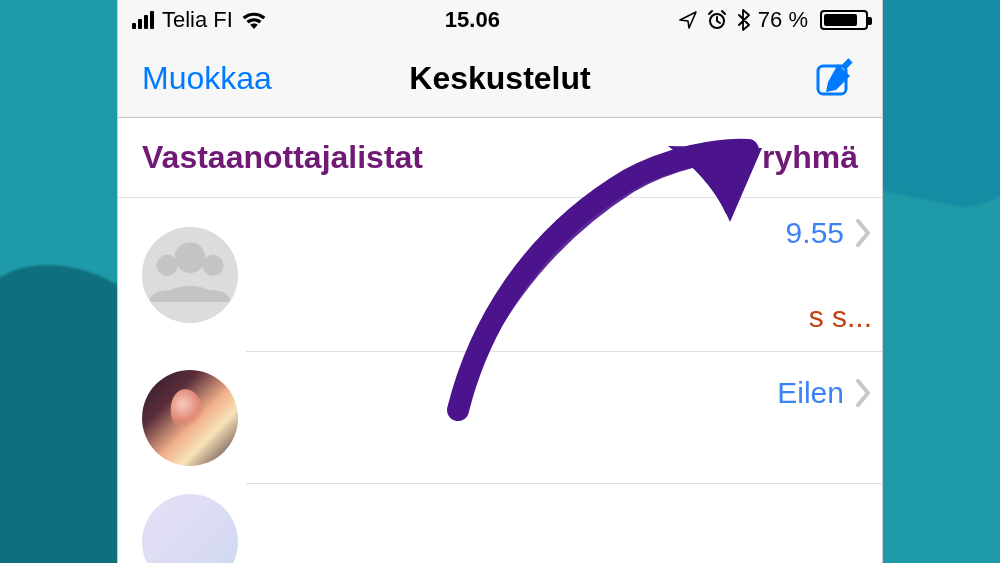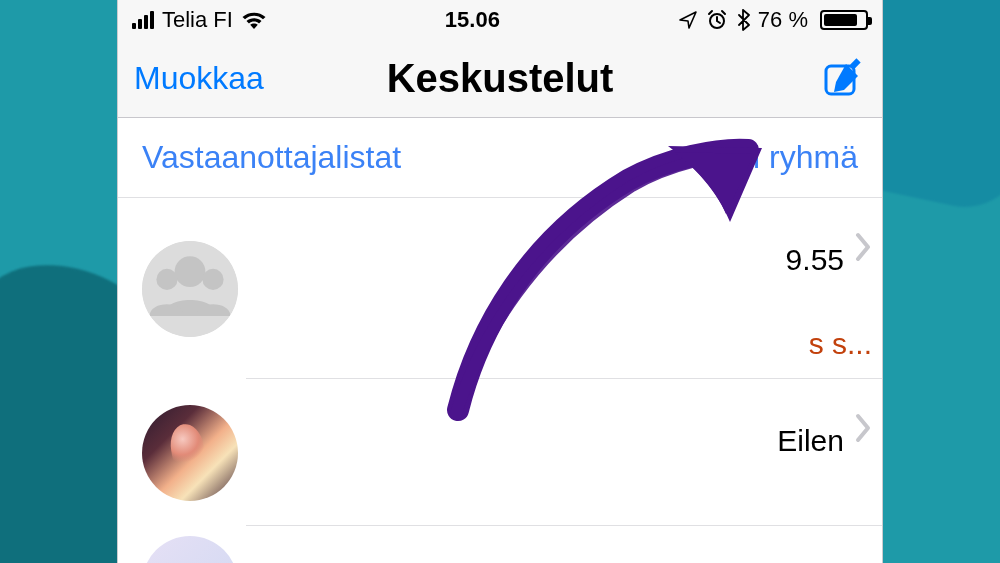--- a/index.html
+++ b/index.html
@@ -75,37 +75,37 @@
     .battery-fill{ position:absolute; left:2px; top:2px; bottom:2px; width:76%; background:#000; border-radius:2px;}
 
     
     .navbar {
       height: 78px;
       background: #f7f7f7;
       border-bottom: 1px solid #c8c7cc;
       display: flex;
       align-items: center;
       justify-content: space-between;
-      padding: 0 16px;
+      padding: 0 24px;
     }
     .nav-left, .nav-right { width: 200px; display:flex; align-items:center; }
     .nav-right { justify-content:flex-end; }
     .nav-link { color:#007aff; font-size:32px; font-weight:400; cursor:pointer; }
-    .nav-title { font-size:40px; font-weight:700; color:#000; }
+    .nav-title { font-size:32px; font-weight:700; color:#000; }
     .compose { width:46px; height:46px; }
 
     
     .secbar {
       height: 80px;
       background: #fff;
       border-bottom: 1px solid #e0e0e3;
       display:flex; align-items:center; justify-content:space-between;
       padding: 0 24px;
     }
-    .secbar a { color:#3b82f6; font-size:32px; font-weight:400; cursor:pointer; text-decoration:none; }
+    .secbar a { color:#701a75; font-size:32px; font-weight:700; cursor:pointer; text-decoration:none; }
 
     
     .chatlist { background:#fff; }
     .chat-row {
       display:flex; align-items:center;
       padding: 18px 0 18px 24px;
       position: relative;
       min-height: 128px;
     }
     .chat-row::after{
@@ -133,21 +133,21 @@
       border-radius: 50% 50% 40% 40%;
       transform: rotate(-10deg);
     }
     .chat-body { flex:1 1 auto; min-width:0; padding-right:0; }
     .chat-side {
       flex: 0 0 140px;
       display:flex; flex-direction:column; align-items:flex-end; gap:10px;
       padding-right: 10px;
       color:#8e8e93;
     }
-    .chat-time { font-size:30px; color:#000000;margin-top:27px; }
+    .chat-time { font-size:30px; color:#3b82f6; }
     .chat-preview { font-size:30px; color:#c2410c;margin-top:40px; }
     .chevron {
       width:18px; height:30px; margin-left:4px;
     }
     .side-row { display:flex; align-items:center; gap:6px; }
 
     
     .annotation-arrow {
       position:absolute;
       left: 300px; top: 130px;

